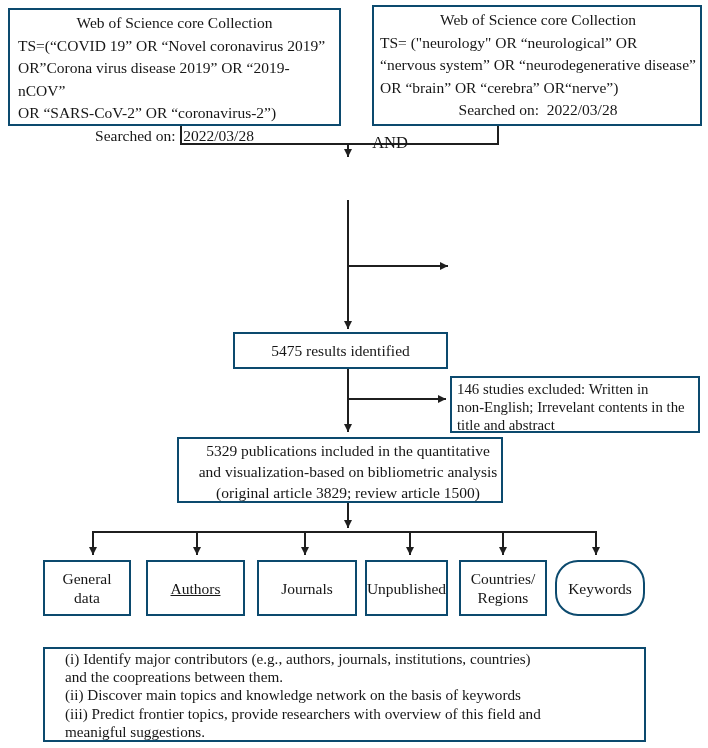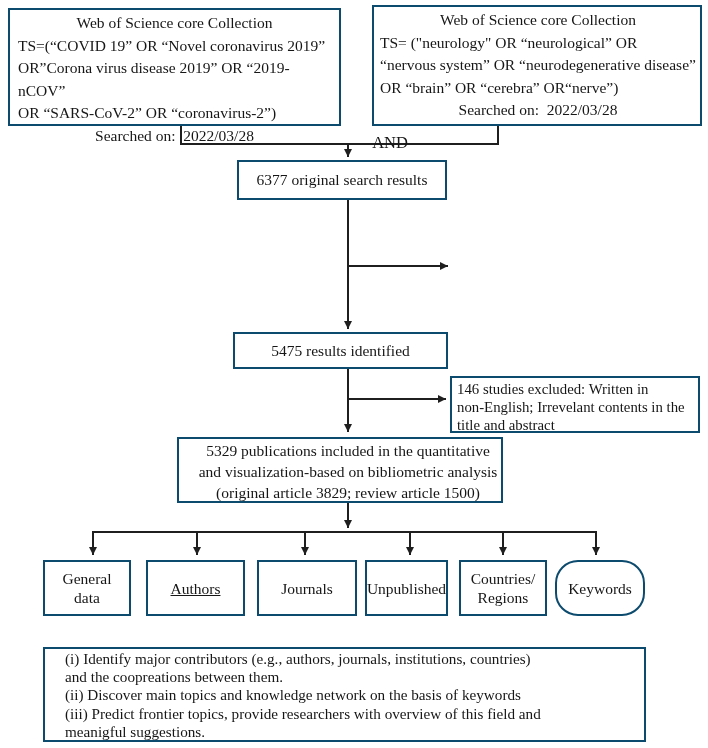--- a/index.html
+++ b/index.html
@@ -108,23 +108,20 @@
   <div class="box src" id="src-right" style="left:372px;top:5px;width:330px;height:121px;">
     <div class="title">Web of Science core Collection</div>
     <div class="query ml">TS= ("neurology" OR “neurological” OR
 “nervous system” OR “neurodegenerative disease”
 OR “brain” OR “cerebra” OR“nerve”)</div>
     <div class="searched ml">Searched on:  2022/03/28</div>
   </div>
 
   <div class="op" style="left:323px;top:133px;width:50px;margin-left:42px;">AND</div>
 
-  <div class="box single" style="left:237px;top:160px;width:210px;height:40px;">
-    <span>6377 original search results</span>
-  </div>
 
 
   <div class="box single" style="left:233px;top:332px;width:215px;height:37px;">
     <span>5475 results identified</span>
   </div>
 
   <div class="box side ml" id="box-146" style="left:450px;top:376px;width:250px;height:57px;">146 studies excluded: Written in
 non-English; Irrevelant contents in the
 title and abstract</div>
 

